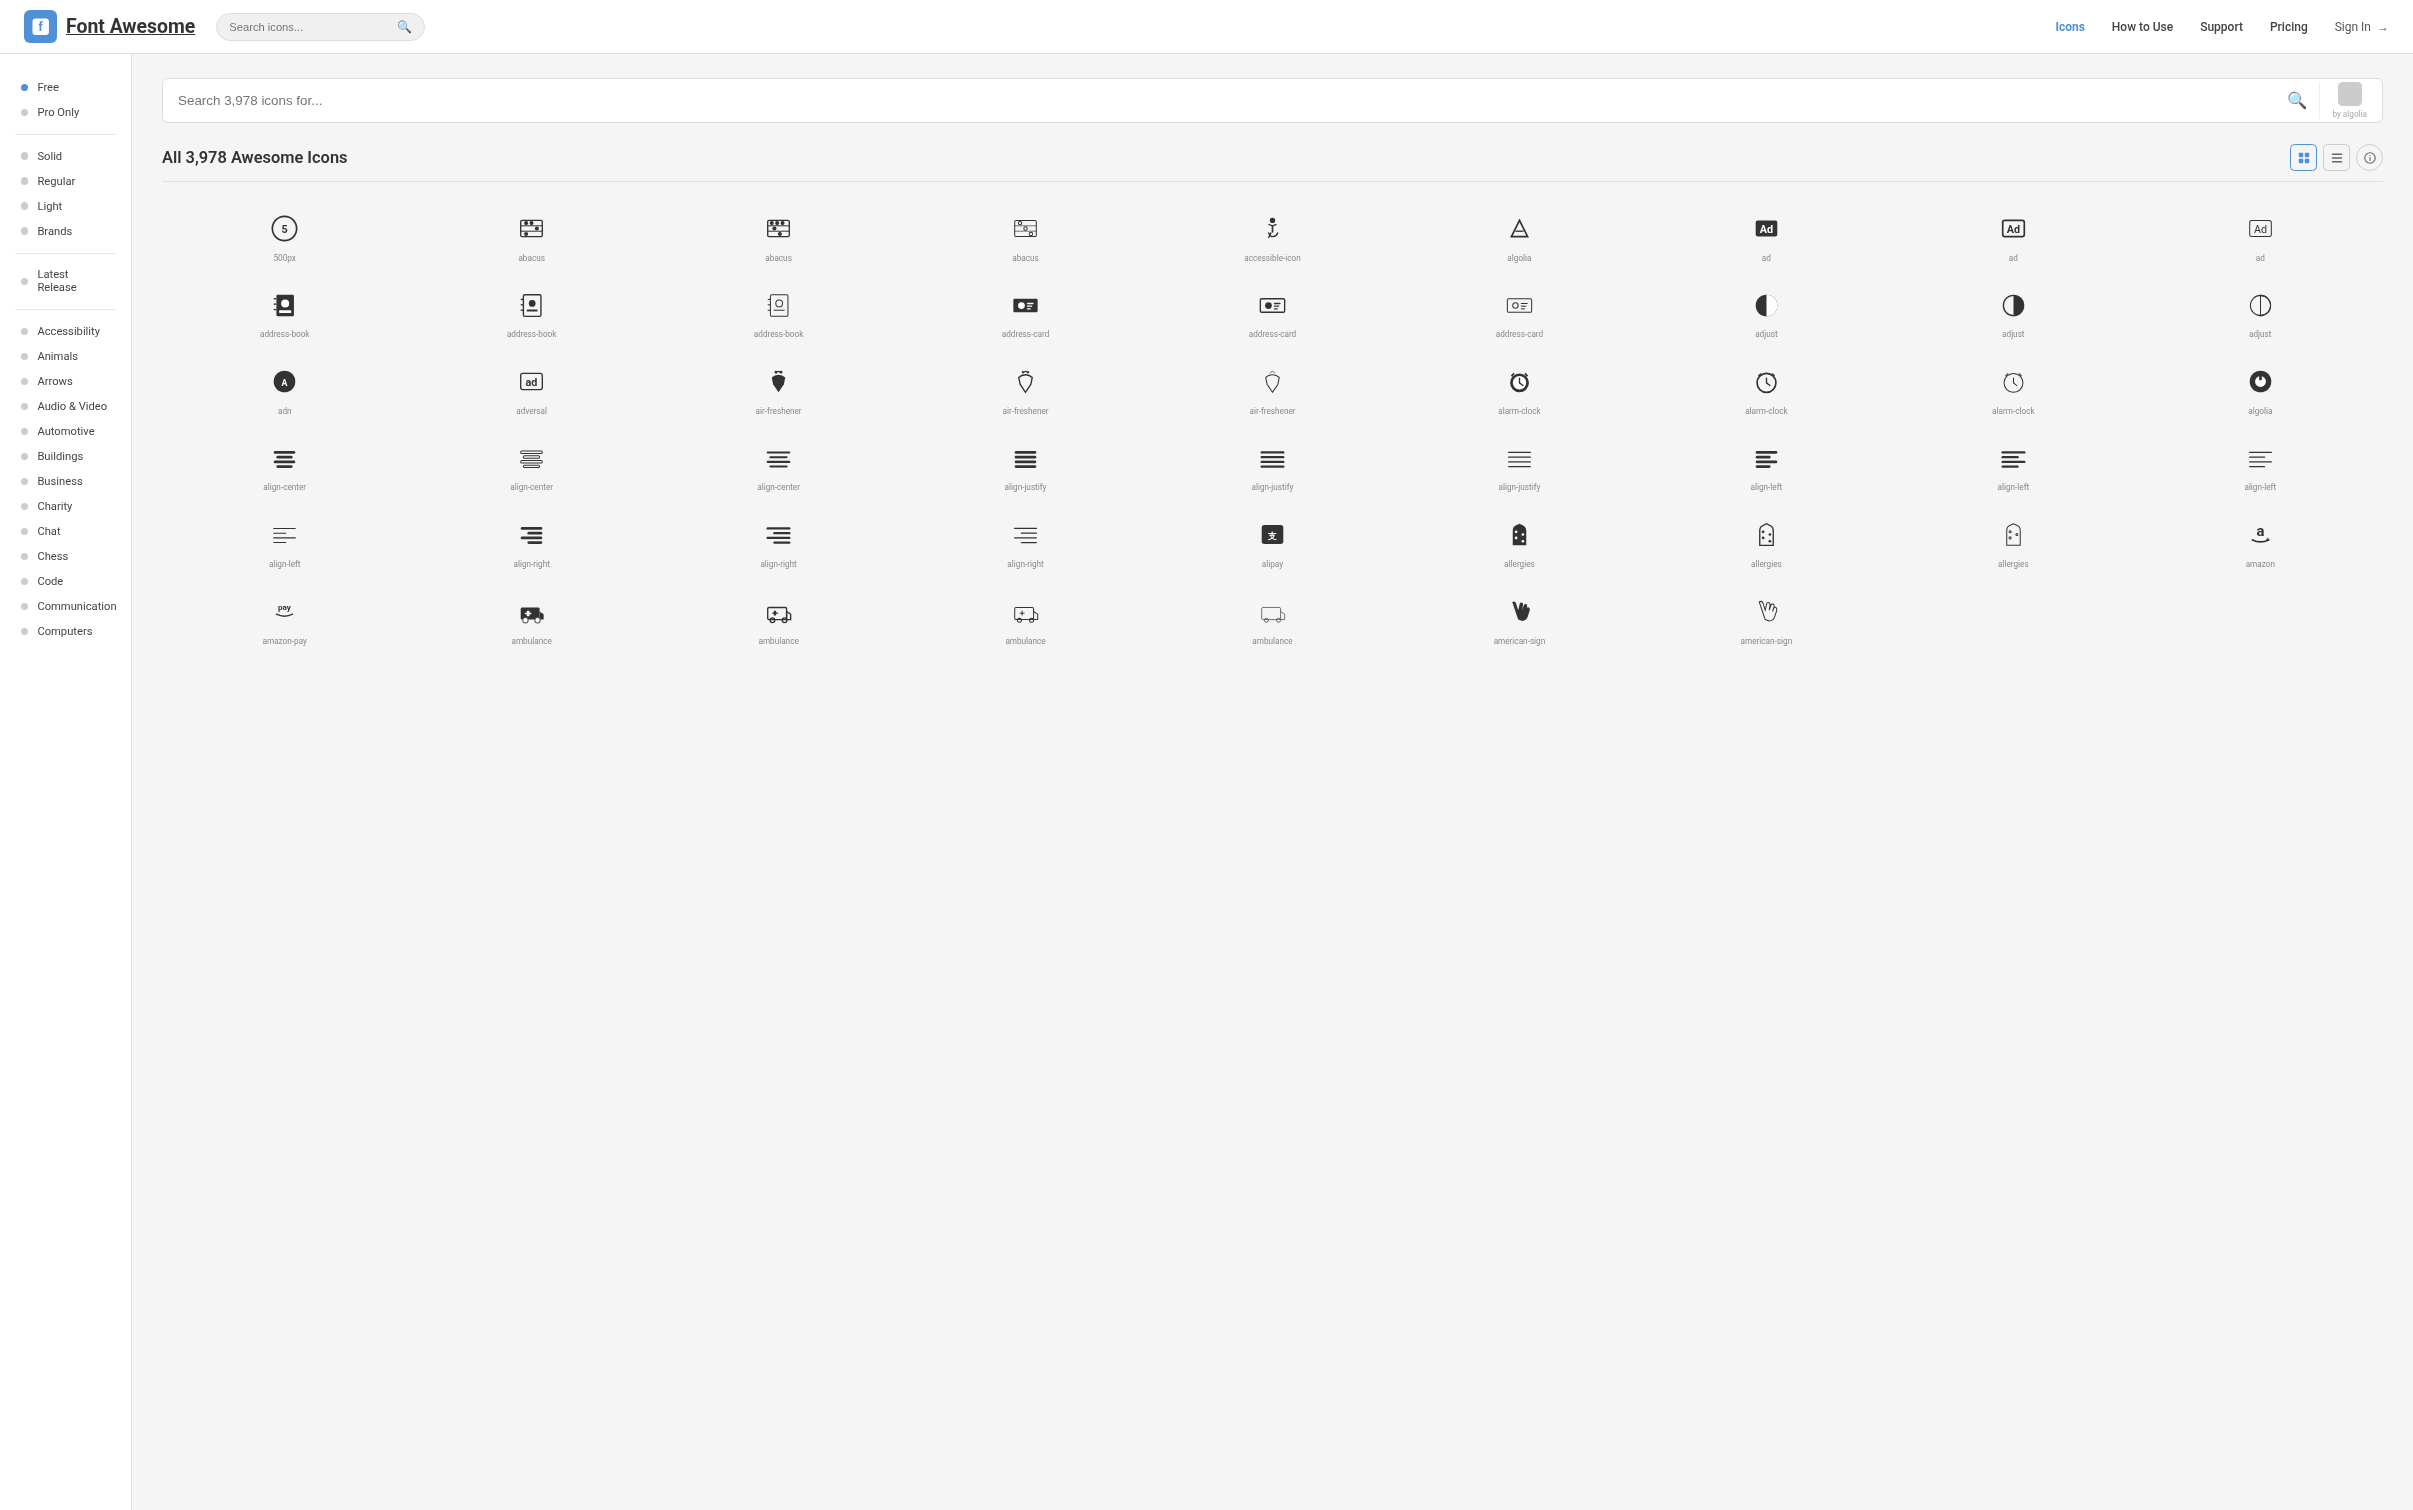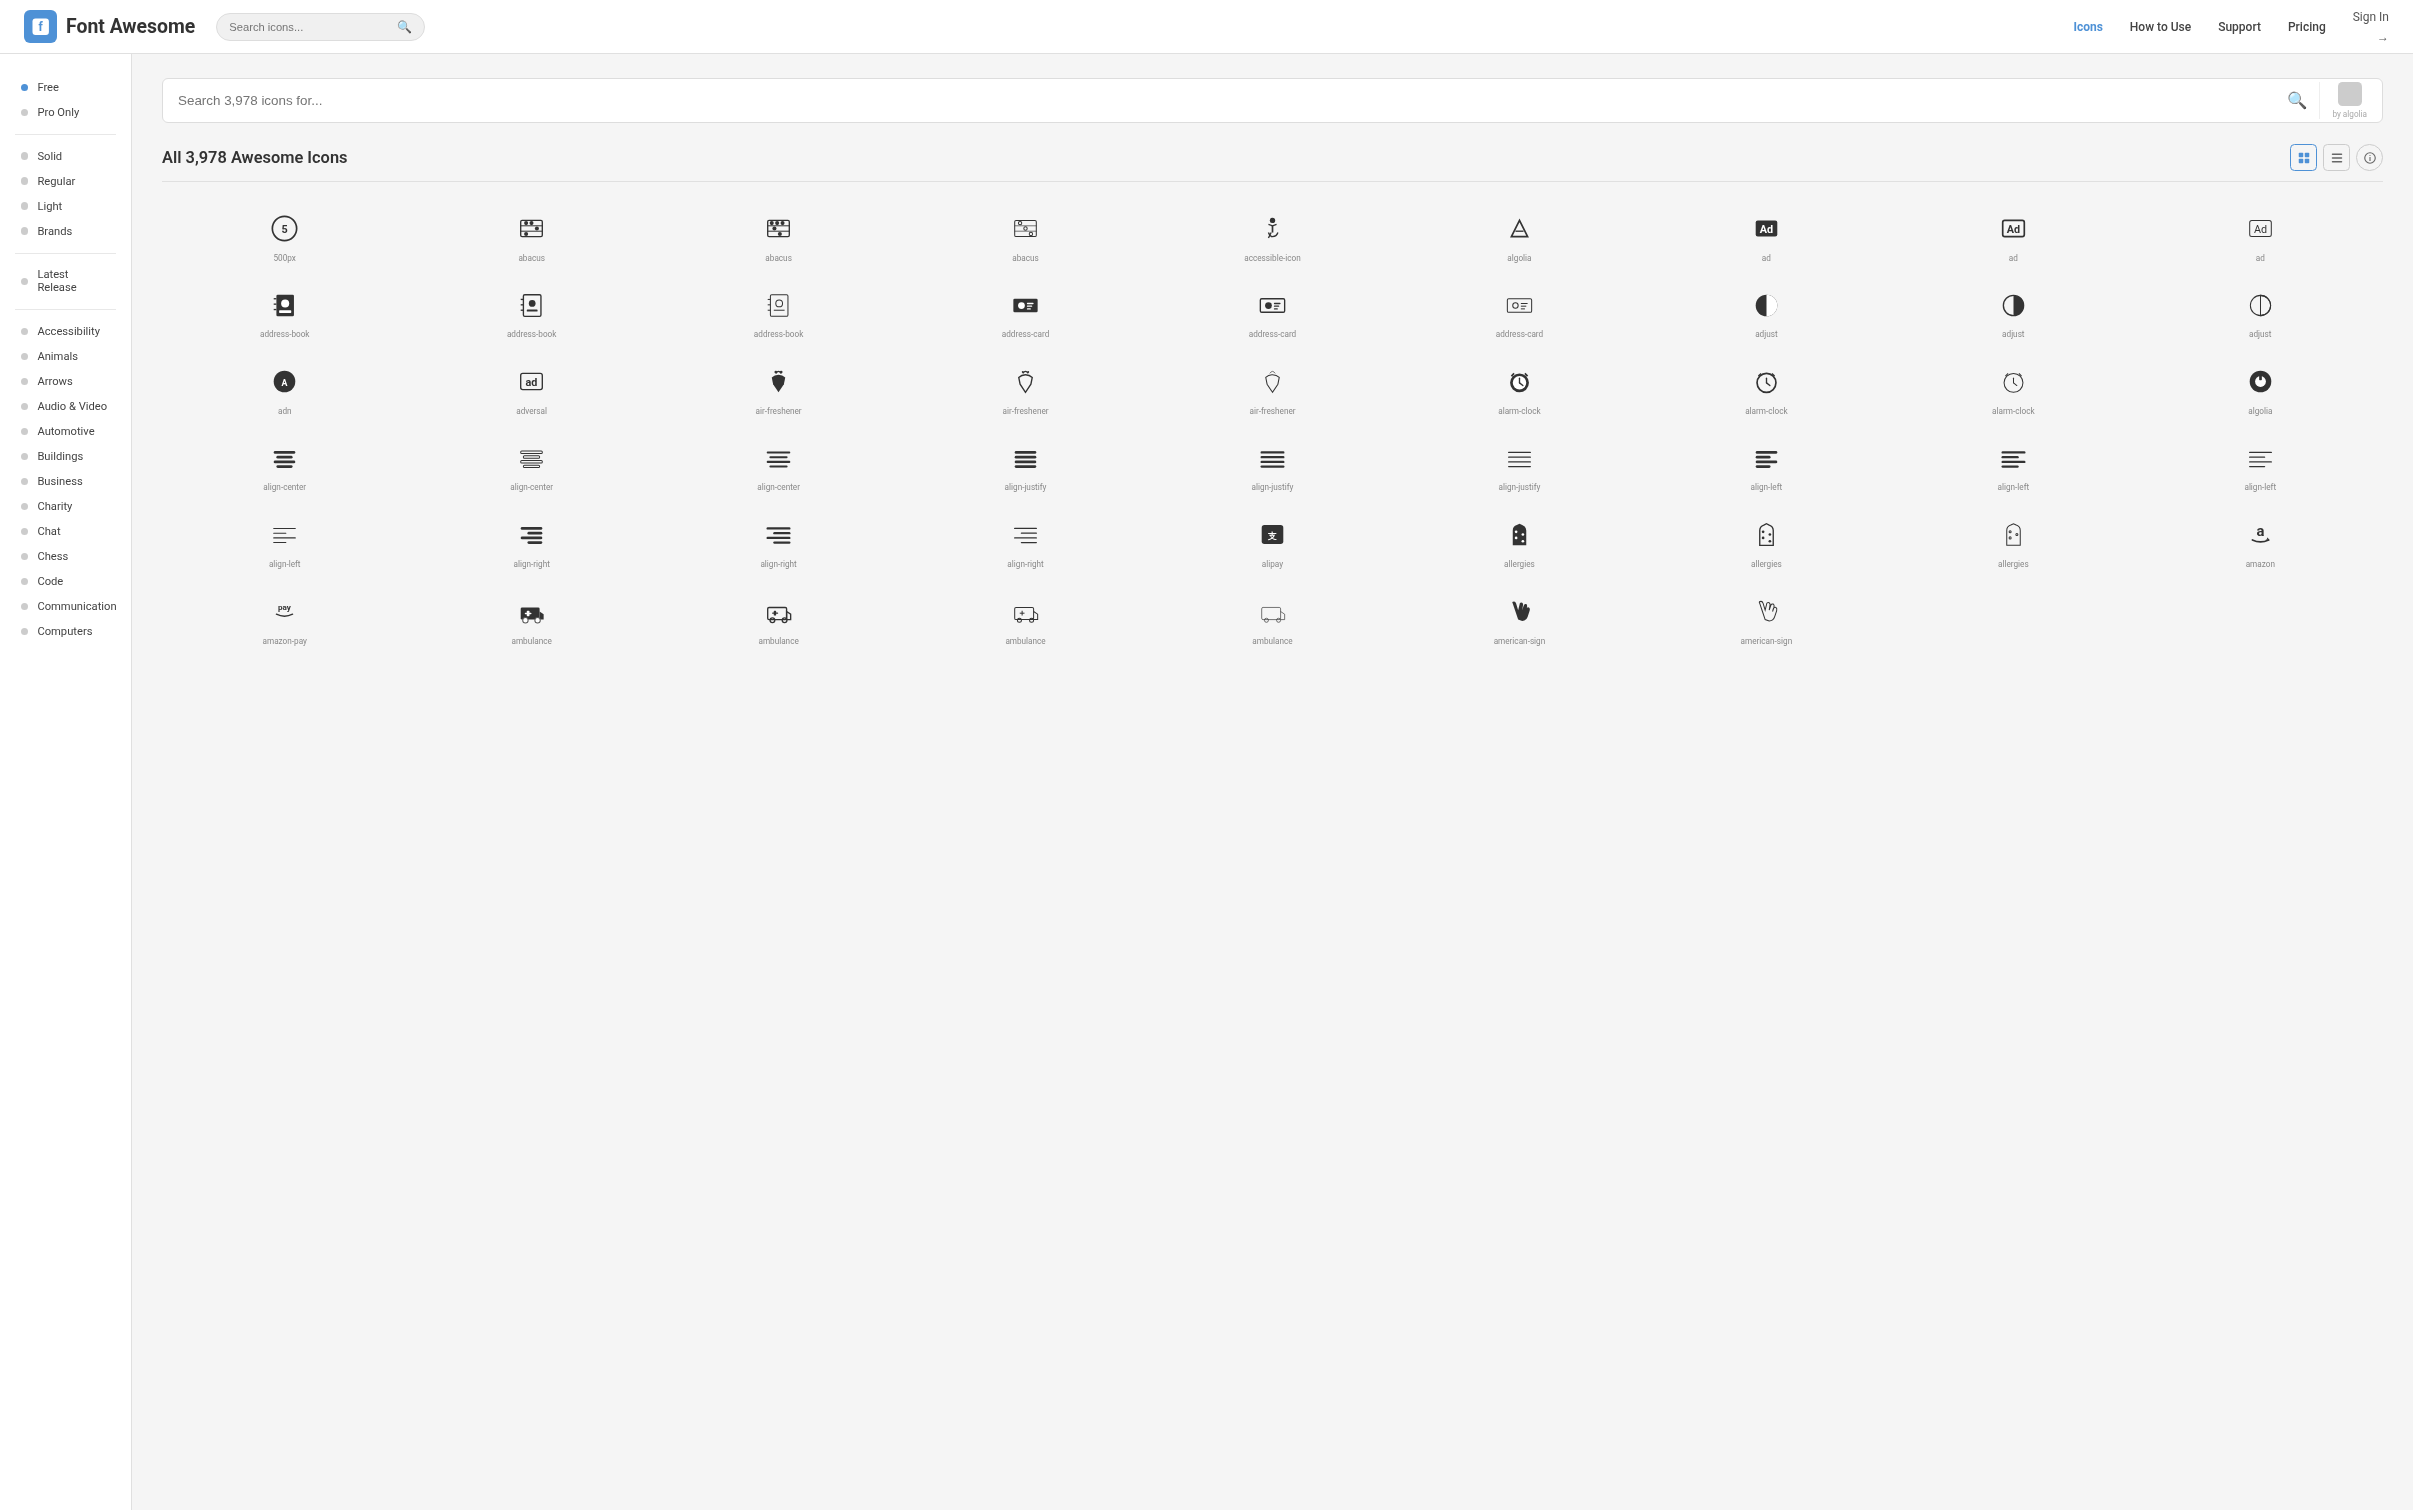--- a/index.html
+++ b/index.html
@@ -31,20 +31,21 @@
       display: flex;
       align-items: center;
       justify-content: center;
       color: #fff;
       font-size: 16.4px;
     }
     .logo-text {
       font-size: 19.4px;
       font-weight: 700;
       color: #333;
+      text-decoration: underline;
     }
     .search-bar {
       background: #f0f0f0;
       border: 0.7px solid #ddd;
       border-radius: 18px;
       display: flex;
       align-items: center;
       padding: 6px 12px;
       gap: 6px;
       width: 209px;
@@ -79,21 +80,20 @@
       color: #4e91d6;
       font-weight: 700;
     }
     .sign-in-area {
       display: flex;
       align-items: flex-end;
       gap: 6px;
       font-size: 12px;
       color: #555;
       cursor: pointer;
-      flex-direction: column;
     }
 
     
     .main-layout {
       display: flex;
       min-height: calc(100vh - 54px);
     }
 
     
     .sidebar {

